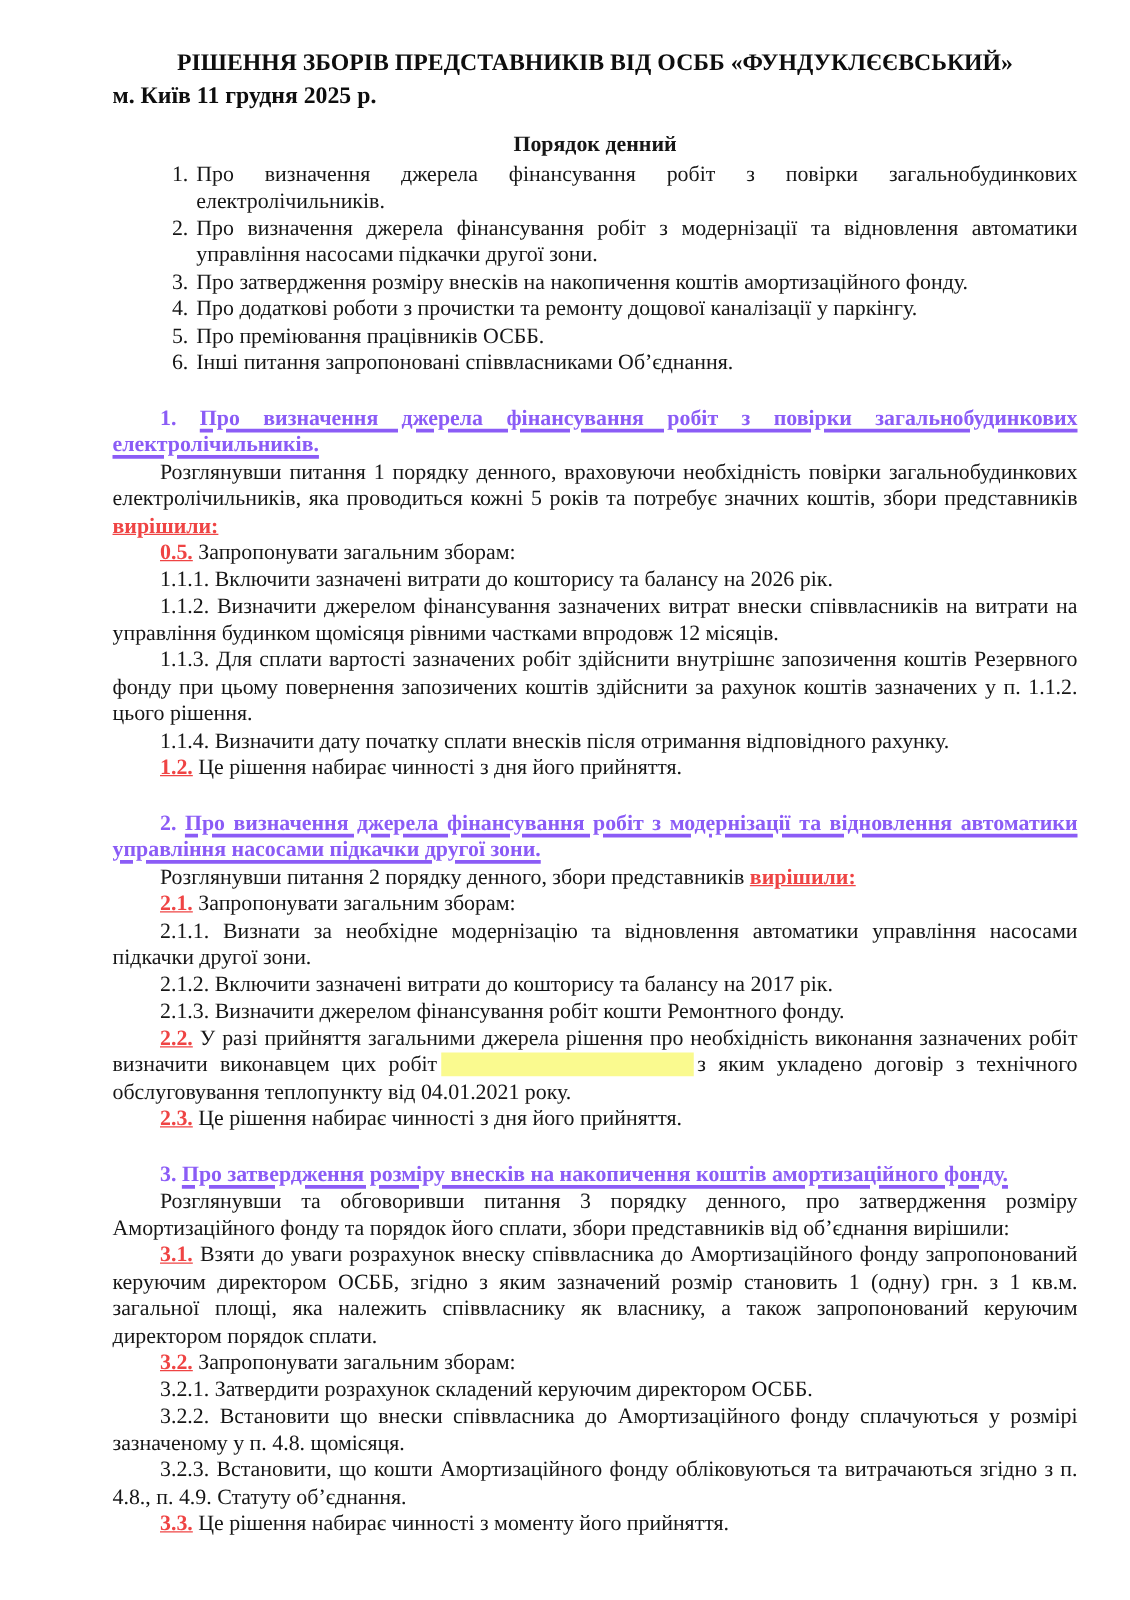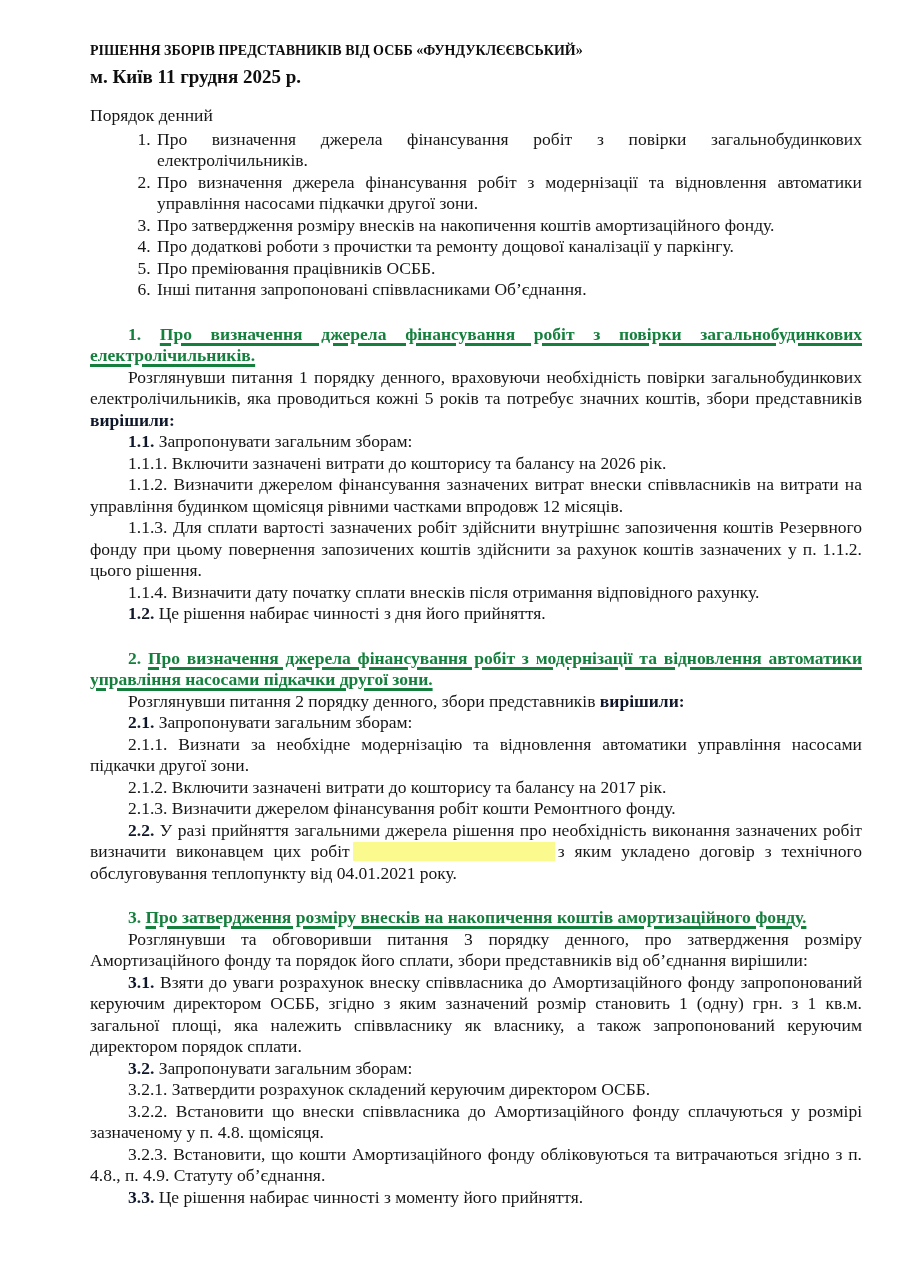--- a/index.html
+++ b/index.html
@@ -15,67 +15,70 @@
     overflow: hidden;
     font-family: "Liberation Serif", "DejaVu Serif", serif;
     color: #161616;
     font-size: 17.5px;
     line-height: 21.5px;
     box-sizing: border-box;
     padding: 38px 42px 0 90px;
   }
   .doc-title {
     margin: 0;
-    font-size: 14px;
+    text-align: center;
+    font-size: 19px;
     font-weight: 700;
     color: #0e0e0e;
     line-height: 26px;
   }
   .doc-subtitle {
     font-size: 19px;
     font-weight: 700;
     color: #0e0e0e;
     line-height: 26px;
   }
   .agenda-heading {
-    text-align: left;
+    text-align: center;
     margin-top: 15px;
     margin-bottom: 2px;
+    font-weight: bold;
   }
   ol.agenda {
     margin: 0;
     padding: 0 0 0 65px;
     list-style: decimal outside;
   }
   ol.agenda li {
     text-align: justify;
     padding-left: 2px;
   }
   section {
     margin-top: 23px;
   }
   .sec-h {
     margin: 0;
     font-weight: 700;
-    color: #15803d;
+    color: #8b5cf6;
     text-align: justify;
     text-indent: 38px;
   }
   .sec-h u {
     text-decoration: underline;
     text-decoration-thickness: 2.5px;
     text-underline-offset: 3px;
   }
   .para {
     margin: 0;
     text-align: justify;
     text-indent: 38px;
   }
   .para b {
-    color: #0f172a;
+    color: #ef4444;
+    text-decoration: underline;
   }
   .redaction {
     display: inline-block;
     width: 202px;
     height: 19px;
     vertical-align: -4px;
     margin: 0 3px;
   }
 </style>
 </head>
@@ -93,36 +96,37 @@
     <li>Про визначення джерела фінансування робіт з модернізації та відновлення автоматики управління насосами підкачки другої зони.</li>
     <li>Про затвердження розміру внесків на накопичення коштів амортизаційного фонду.</li>
     <li>Про додаткові роботи з прочистки та ремонту дощової каналізації у паркінгу.</li>
     <li>Про преміювання працівників ОСББ.</li>
     <li>Інші питання запропоновані співвласниками Об’єднання.</li>
   </ol>
 
   <section>
     <p class="sec-h"><span>1.</span> <u>Про визначення джерела фінансування робіт з повірки загальнобудинкових електролічильників.</u></p>
     <p class="para"><span>Розглянувши питання 1 порядку денного, враховуючи необхідність повірки загальнобудинкових електролічильників, яка проводиться кожні 5 років та потребує значних коштів, збори представників </span><b>вирішили:</b></p>
-    <p class="para"><b>1.1.</b> <span>Запропонувати загальним зборам:</span></p>
+    <p class="para"><b>0.5.</b> <span>Запропонувати загальним зборам:</span></p>
     <p class="para">1.1.1. Включити зазначені витрати до кошторису та балансу на 2026 рік.</p>
     <p class="para">1.1.2. Визначити джерелом фінансування зазначених витрат внески співвласників на витрати на управління будинком щомісяця рівними частками впродовж 12 місяців.</p>
     <p class="para">1.1.3. Для сплати вартості зазначених робіт здійснити внутрішнє запозичення коштів Резервного фонду при цьому повернення запозичених коштів здійснити за рахунок коштів зазначених у п. 1.1.2. цього рішення.</p>
     <p class="para">1.1.4. Визначити дату початку сплати внесків після отримання відповідного рахунку.</p>
     <p class="para"><b>1.2.</b> <span>Це рішення набирає чинності з дня його прийняття.</span></p>
   </section>
 
   <section>
     <p class="sec-h"><span>2.</span> <u>Про визначення джерела фінансування робіт з модернізації та відновлення автоматики управління насосами підкачки другої зони.</u></p>
     <p class="para"><span>Розглянувши питання 2 порядку денного, збори представників </span><b>вирішили:</b></p>
     <p class="para"><b>2.1.</b> <span>Запропонувати загальним зборам:</span></p>
     <p class="para">2.1.1. Визнати за необхідне модернізацію та відновлення автоматики управління насосами підкачки другої зони.</p>
     <p class="para">2.1.2. Включити зазначені витрати до кошторису та балансу на 2017 рік.</p>
     <p class="para">2.1.3.  Визначити джерелом фінансування робіт кошти Ремонтного фонду.</p>
     <p class="para"><b>2.2.</b> <span>У разі прийняття загальними джерела рішення про необхідність виконання зазначених робіт визначити виконавцем цих робіт</span><span class="redaction" style="background-color: rgb(250, 250, 143);"></span><span>з яким укладено договір з технічного обслуговування теплопункту від 04.01.2021 року.</span></p>
+    <p class="para"><b>2.3.</b> <span>Це рішення набирає чинності з дня його прийняття.</span></p>
   </section>
 
   <section>
     <p class="sec-h"><span>3.</span> <u>Про затвердження розміру внесків на накопичення коштів амортизаційного фонду.</u></p>
     <p class="para">Розглянувши та обговоривши питання 3 порядку денного, про затвердження розміру Амортизаційного фонду та порядок його сплати, збори представників від об’єднання вирішили:</p>
     <p class="para"><b>3.1.</b> <span>Взяти до уваги розрахунок внеску співвласника до Амортизаційного фонду запропонований керуючим директором ОСББ, згідно з яким зазначений розмір становить 1 (одну) грн. з 1 кв.м. загальної площі, яка належить співвласнику як власнику, а також запропонований керуючим директором порядок сплати.</span></p>
     <p class="para"><b>3.2.</b> <span>Запропонувати загальним зборам:</span></p>
     <p class="para">3.2.1. Затвердити розрахунок складений керуючим директором ОСББ.</p>
     <p class="para">3.2.2. Встановити що внески співвласника до Амортизаційного фонду сплачуються у розмірі зазначеному у п. 4.8. щомісяця.</p>
     <p class="para">3.2.3. Встановити, що кошти Амортизаційного фонду обліковуються та витрачаються згідно з п. 4.8., п. 4.9. Статуту об’єднання.</p>

